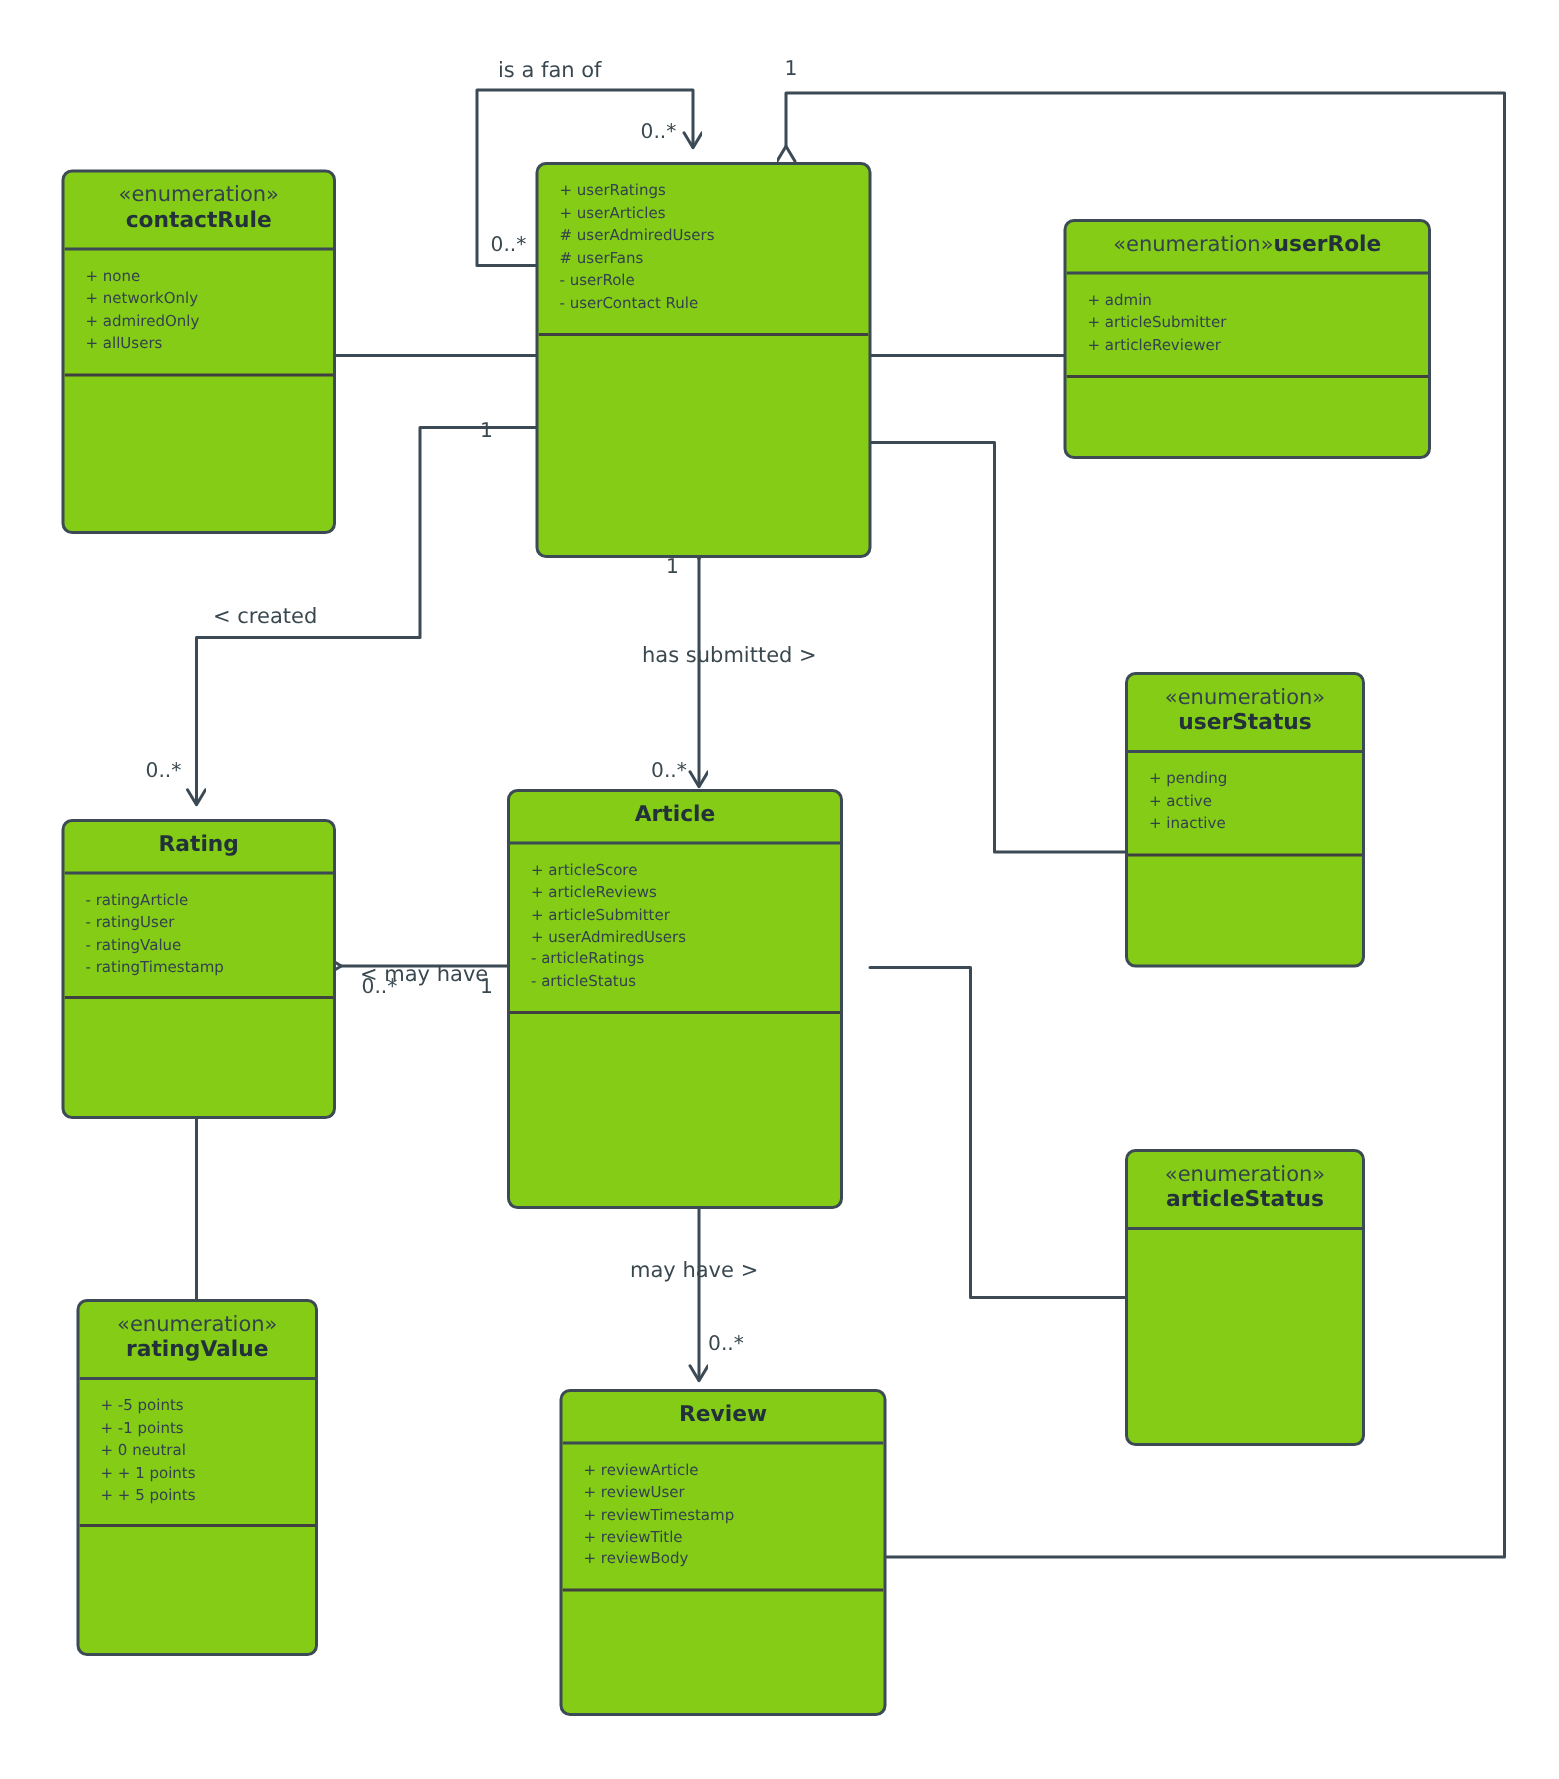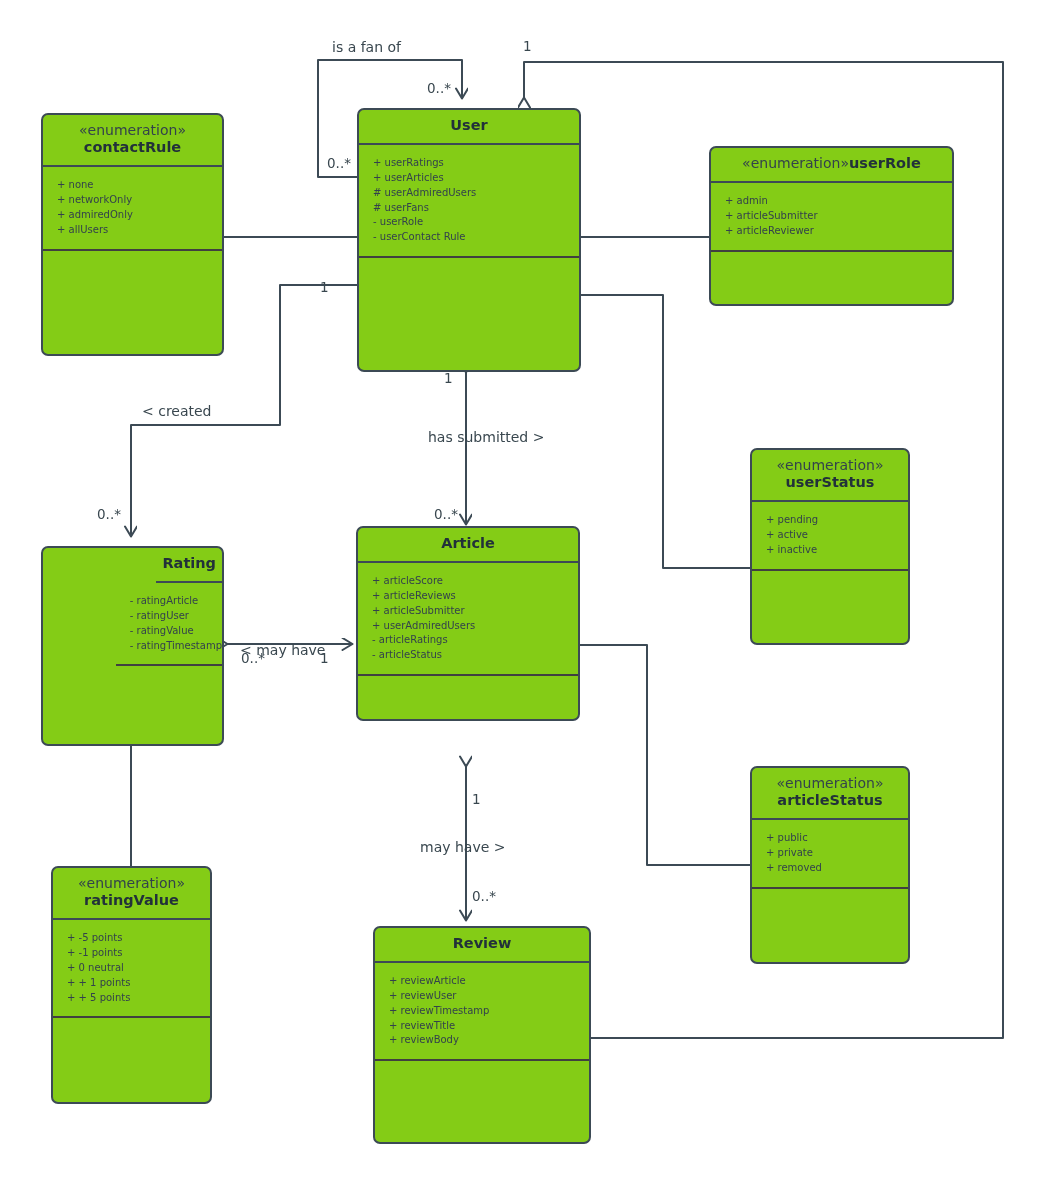--- a/index.html
+++ b/index.html
@@ -126,23 +126,20 @@
     <div class="uml-attrs">
       <div class="row">+ none</div>
       <div class="row">+ networkOnly</div>
       <div class="row">+ admiredOnly</div>
       <div class="row">+ allUsers</div>
     </div>
     <div class="uml-ops"></div>
   </div>
 
   <div class="uml-box" style="left:357px;top:108px;width:224px;height:264px;">
-    <div class="uml-header">
-      <div class="cname">User</div>
-    </div>
     <div class="uml-attrs">
       <div class="row">+ userRatings</div>
       <div class="row">+ userArticles</div>
       <div class="row"># userAdmiredUsers</div>
       <div class="row"># userFans</div>
       <div class="row">- userRole</div>
       <div class="row">- userContact Rule</div>
     </div>
     <div class="uml-ops"></div>
   </div>
@@ -165,58 +162,53 @@
       <div class="cname">userStatus</div>
     </div>
     <div class="uml-attrs">
       <div class="row">+ pending</div>
       <div class="row">+ active</div>
       <div class="row">+ inactive</div>
     </div>
     <div class="uml-ops"></div>
   </div>
 
-  <div class="uml-box" style="left:41px;top:546px;width:183px;height:200px;align-items:flex-end;">
+  <div class="uml-box" style="left:41px;top:546px;width:183px;height:200px;">
     <div class="uml-header">
       <div class="cname">Rating</div>
     </div>
     <div class="uml-attrs">
       <div class="row">- ratingArticle</div>
       <div class="row">- ratingUser</div>
       <div class="row">- ratingValue</div>
       <div class="row">- ratingTimestamp</div>
     </div>
     <div class="uml-ops"></div>
   </div>
 
-  <div class="uml-box" style="left:356px;top:526px;width:224px;height:195px;justify-content:flex-end;">
+  <div class="uml-box" style="left:338px;top:526px;width:224px;height:280px;justify-content:flex-end;">
     <div class="uml-header">
       <div class="cname">Article</div>
     </div>
     <div class="uml-attrs">
       <div class="row">+ articleScore</div>
       <div class="row">+ articleReviews</div>
       <div class="row">+ articleSubmitter</div>
       <div class="row">+ userAdmiredUsers</div>
       <div class="row">- articleRatings</div>
       <div class="row">- articleStatus</div>
     </div>
     <div class="uml-ops"></div>
   </div>
 
   <div class="uml-box" style="left:750px;top:766px;width:160px;height:198px;">
     <div class="uml-header">
       <div class="stereo">«enumeration»</div>
       <div class="cname">articleStatus</div>
     </div>
-    <div class="uml-attrs">
-      <div class="row">+ public</div>
-      <div class="row">+ private</div>
-      <div class="row">+ removed</div>
-    </div>
     <div class="uml-ops"></div>
   </div>
 
   <div class="uml-box" style="left:51px;top:866px;width:161px;height:238px;">
     <div class="uml-header">
       <div class="stereo">«enumeration»</div>
       <div class="cname">ratingValue</div>
     </div>
     <div class="uml-attrs">
       <div class="row">+ -5 points</div>

